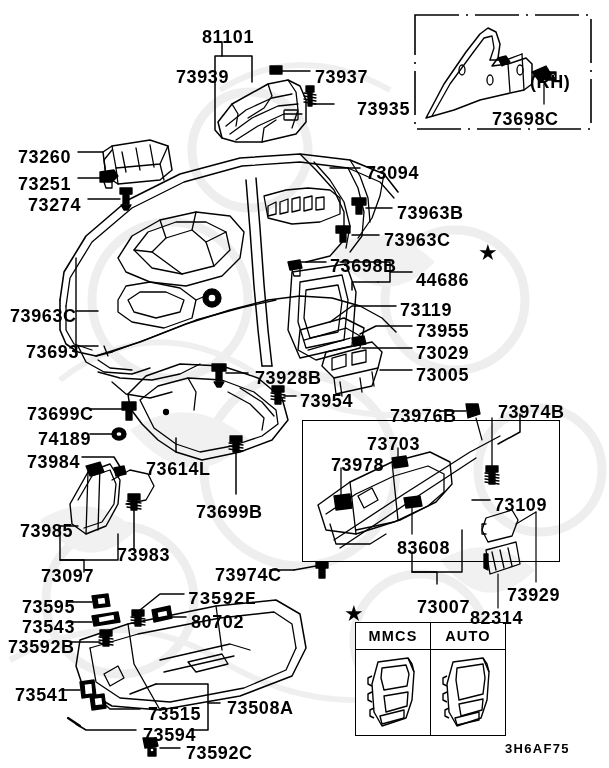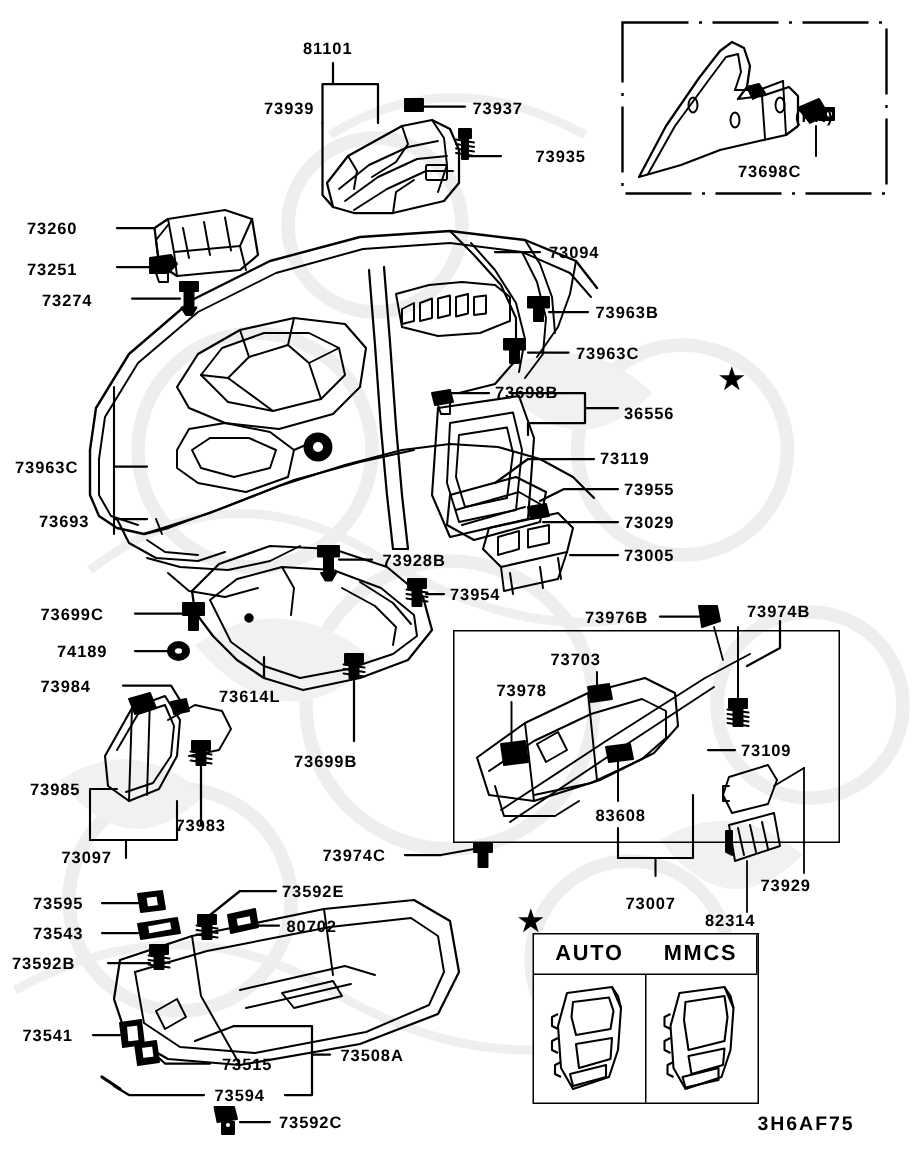--- a/index.html
+++ b/index.html
@@ -7,21 +7,21 @@
     position:relative;width:609px;height:768px;background:#ffffff;overflow:hidden;
     font-family:"Liberation Sans","DejaVu Sans",sans-serif;
   }
   
   #watermark{position:absolute;left:0;top:0;width:609px;height:768px;opacity:.5;pointer-events:none;}
   
   #artwork{position:absolute;left:0;top:0;width:609px;height:768px;pointer-events:none;}
   
   .lbl{
     position:absolute;white-space:nowrap;color:#000;
-    font-size:11px;font-weight:700;letter-spacing:.6px;line-height:1;
+    font-size:18px;font-weight:700;letter-spacing:.6px;line-height:1;
     font-family:"Liberation Sans","DejaVu Sans",sans-serif;
   }
   
   .star{position:absolute;font-size:22px;line-height:1;color:#000;}
   
   #rh-box{
     position:absolute;left:414px;top:14px;width:178px;height:116px;
     background:transparent;
   }
   #rh-box svg{position:absolute;left:0;top:0;}
@@ -404,22 +404,22 @@
       </g>
     </svg>
     <span class="lbl" style="left:116px;top:16px;margin-top:43px;">(RH)</span>
     <span class="lbl" style="left:78px;top:96px;">73698C</span>
   </div>
 
   <div class="plainbox" id="box-73007" style="left:302px;top:420px;width:256px;height:140px;"></div>
 
   <div id="variant-table">
     <div class="thead">
+      <div class="th first">MMCS</div>
       <div class="th">AUTO</div>
-      <div class="th first">MMCS</div>
     </div>
     <div class="tbody">
       <div class="td first">
         <svg width="62" height="78" viewBox="0 0 62 78" xmlns="http://www.w3.org/2000/svg">
           <g fill="none" stroke="#000" stroke-width="1.4" stroke-linejoin="round">
             <path d="M16 8 L46 4 L52 18 L50 46 L44 64 L20 72 L12 58 L10 30 Z"></path>
             <path d="M20 14 L44 11 L47 20 L45 32 L22 36 L19 24 Z"></path>
             <path d="M22 42 L46 38 L45 52 L24 58 Z"></path>
             <path d="M18 62 L42 56 L42 64 L20 70 Z"></path>
             <path d="M10 22 L6 24 L6 30 L10 32"></path>
@@ -454,21 +454,21 @@
       <span class="lbl" style="left: 176px; top: 68px;">73939</span>
       <span class="lbl" style="left: 315px; top: 68px;">73937</span>
       <span class="lbl" style="left: 357px; top: 100px;">73935</span>
       <span class="lbl" style="left: 18px; top: 148px;">73260</span>
       <span class="lbl" style="left: 18px; top: 175px;">73251</span>
       <span class="lbl" style="left: 28px; top: 196px;">73274</span>
       <span class="lbl" style="left: 366px; top: 164px;">73094</span>
       <span class="lbl" style="left: 397px; top: 204px;">73963B</span>
       <span class="lbl" style="left: 384px; top: 231px;">73963C</span>
       <span class="lbl" style="left: 330px; top: 257px;">73698B</span>
-      <span class="lbl" style="left: 416px; top: 271px;">36556</span>
+      <span class="lbl" style="left: 416px; top: 271px;">44686</span>
       <span class="lbl" style="left: 400px; top: 301px;">73119</span>
       <span class="lbl" style="left: 416px; top: 322px;">73955</span>
       <span class="lbl" style="left: 416px; top: 344px;">73029</span>
       <span class="lbl" style="left: 416px; top: 366px;">73005</span>
       <span class="lbl" style="left: 10px; top: 307px;">73963C</span>
       <span class="lbl" style="left: 26px; top: 343px;">73693</span>
       <span class="lbl" style="left: 255px; top: 369px;">73928B</span>
       <span class="lbl" style="left: 300px; top: 392px;">73954</span>
       <span class="lbl" style="left: 390px; top: 407px;">73976B</span>
       <span class="lbl" style="left: 498px; top: 403px;">73974B</span>
@@ -481,21 +481,21 @@
       <span class="lbl" style="left: 494px; top: 496px;">73109</span>
       <span class="lbl" style="left: 196px; top: 503px;">73699B</span>
       <span class="lbl" style="left: 20px; top: 522px;">73985</span>
       <span class="lbl" style="left: 117px; top: 546px;">73983</span>
       <span class="lbl" style="left: 397px; top: 539px;">83608</span>
       <span class="lbl" style="left: 507px; top: 586px;">73929</span>
       <span class="lbl" style="left: 41px; top: 567px;">73097</span>
       <span class="lbl" style="left: 215px; top: 566px;">73974C</span>
       <span class="lbl" style="left: 417px; top: 578px; margin-top: 20px;">73007</span>
       <span class="lbl" style="left: 470px; top: 609px;">82314</span>
-      <span class="lbl" style="left: 188px; top: 590px;">73592E</span>
+      <span class="lbl" style="left: 188px; top: 590px; font-family: Liberation Mono, monospace;">73592E</span>
       <span class="lbl" style="left: 22px; top: 598px;">73595</span>
       <span class="lbl" style="left: 191px; top: 613px;">80702</span>
       <span class="lbl" style="left: 22px; top: 618px;">73543</span>
       <span class="lbl" style="left: 8px; top: 638px;">73592B</span>
       <span class="lbl" style="left: 15px; top: 686px;">73541</span>
       <span class="lbl" style="left: 148px; top: 705px;">73515</span>
       <span class="lbl" style="left: 227px; top: 699px;">73508A</span>
       <span class="lbl" style="left: 143px; top: 726px;">73594</span>
       <span class="lbl" style="left: 186px; top: 744px;">73592C</span>
     </div>

